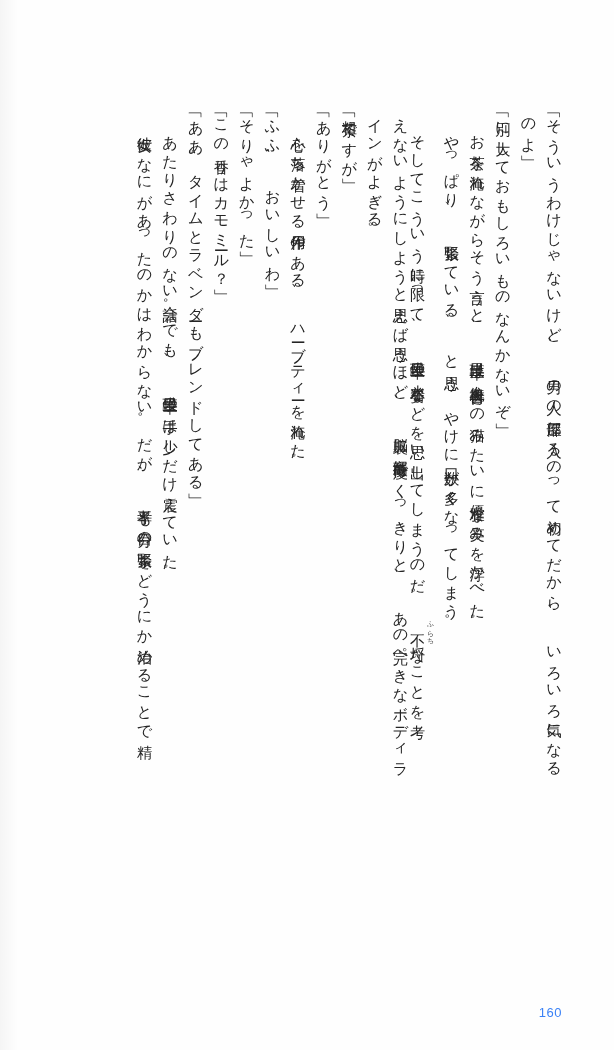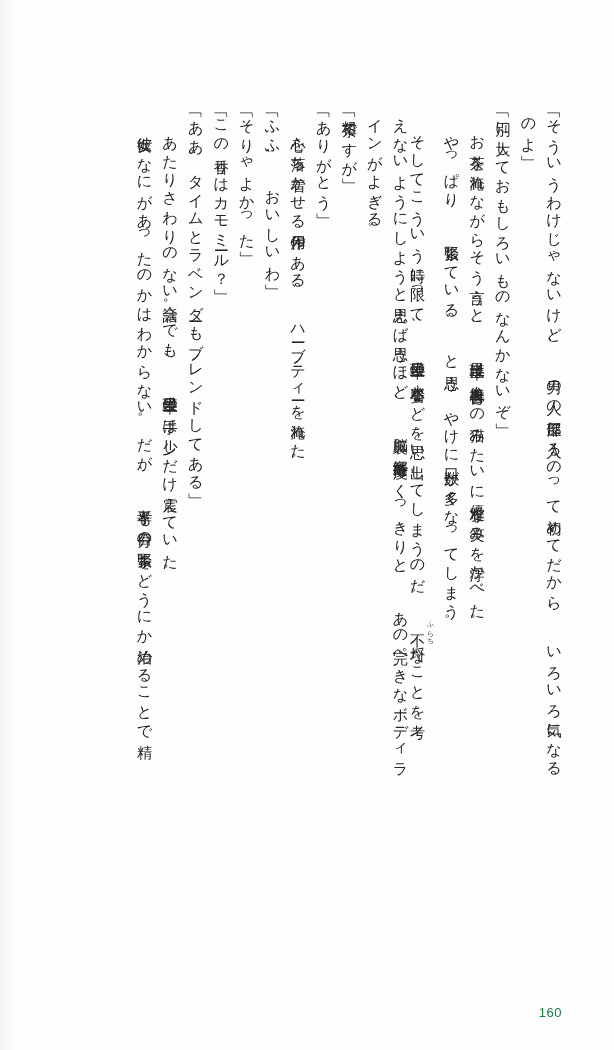--- a/index.html
+++ b/index.html
@@ -58,21 +58,21 @@
     color: #3a3a3a;
   }
 
   
   #page-number {
     position: absolute;
     right: 52px;
     bottom: 30px;
     font-size: 13px;
     font-family: "Liberation Sans", sans-serif;
-    color: #15803d;
+    color: #3b82f6;
     letter-spacing: 0.5px;
     margin-left: 24px;
   }
 
   
   #gutter-shade {
     position: absolute;
     top: 0;
     left: 0;
     width: 18px;

